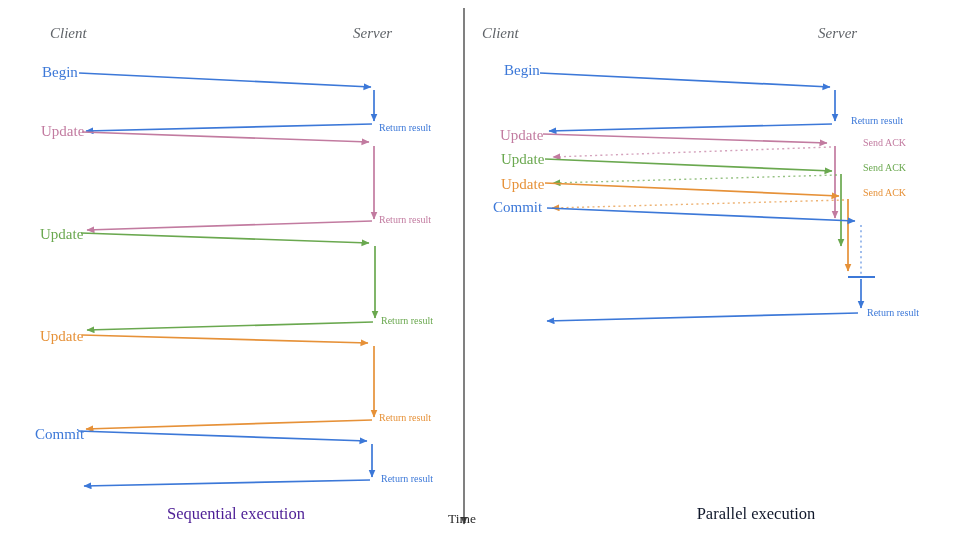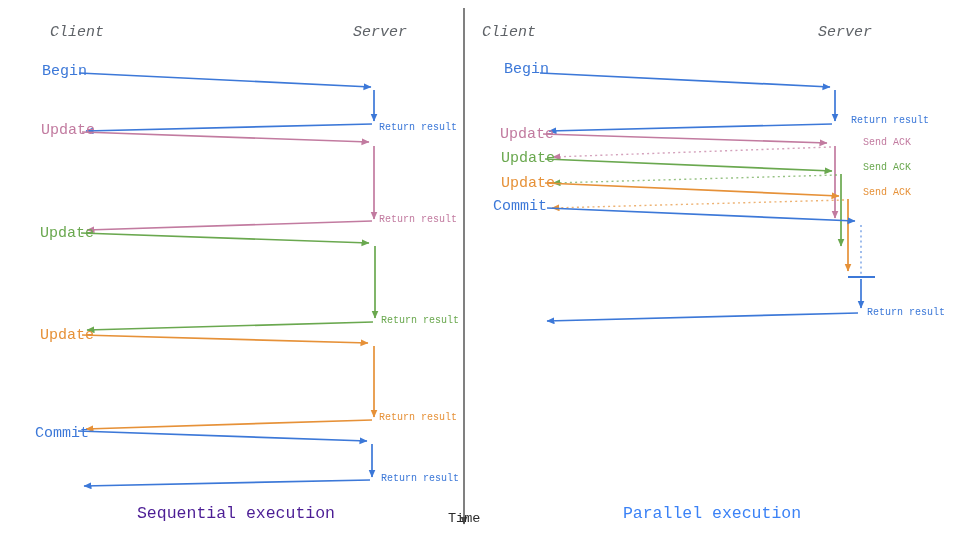--- a/index.html
+++ b/index.html
@@ -1,20 +1,20 @@
 <!DOCTYPE html>
 <html><head>
 <meta charset="utf-8">
 <style>
   html,body{margin:0;padding:0;background:#ffffff;}
   #canvas{
     position:relative;
     width:960px;height:540px;
     background:#ffffff;
-    font-family:Liberation Mono, monospace;
+    font-family:Liberation Serif, serif;
     overflow:hidden;
   }
   #flow-svg{position:absolute;left:0;top:0;width:960px;height:540px;}
   .lbl{
     position:absolute;
     font-size:15px;
     line-height:14px;
     white-space:nowrap;
   }
   .side{font-size:10px;line-height:13px;}
@@ -134,17 +134,17 @@
   <div class="lbl" style="left: 501px; top: 152px; color: rgb(106, 168, 79);">Update</div>
   <div class="lbl" style="left: 501px; top: 177px; color: rgb(230, 145, 56);">Update</div>
   <div class="lbl" style="left: 493px; top: 200px; color: rgb(60, 120, 216);">Commit</div>
 
   <div class="lbl side" style="left: 851px; top: 114px; color: rgb(60, 120, 216);">Return result</div>
   <div class="lbl side" style="left: 863px; top: 136px; color: rgb(194, 123, 160);">Send ACK</div>
   <div class="lbl side" style="left: 863px; top: 161px; color: rgb(106, 168, 79);">Send ACK</div>
   <div class="lbl side" style="left: 863px; top: 186px; color: rgb(230, 145, 56);">Send ACK</div>
   <div class="lbl side" style="left: 867px; top: 306px; color: rgb(60, 120, 216);">Return result</div>
 
-  <div class="cap" style="left: 592px; top: 505px; color: #3b82f6;">Parallel execution</div>
+  <div class="cap" style="left: 636px; top: 505px; color: #0f172a;">Parallel execution</div>
 
   <div class="time-lbl" style="left: 448px; top: 512px; color: rgb(43, 43, 43);">Time</div>
 
 </div>
 
 </body></html>

